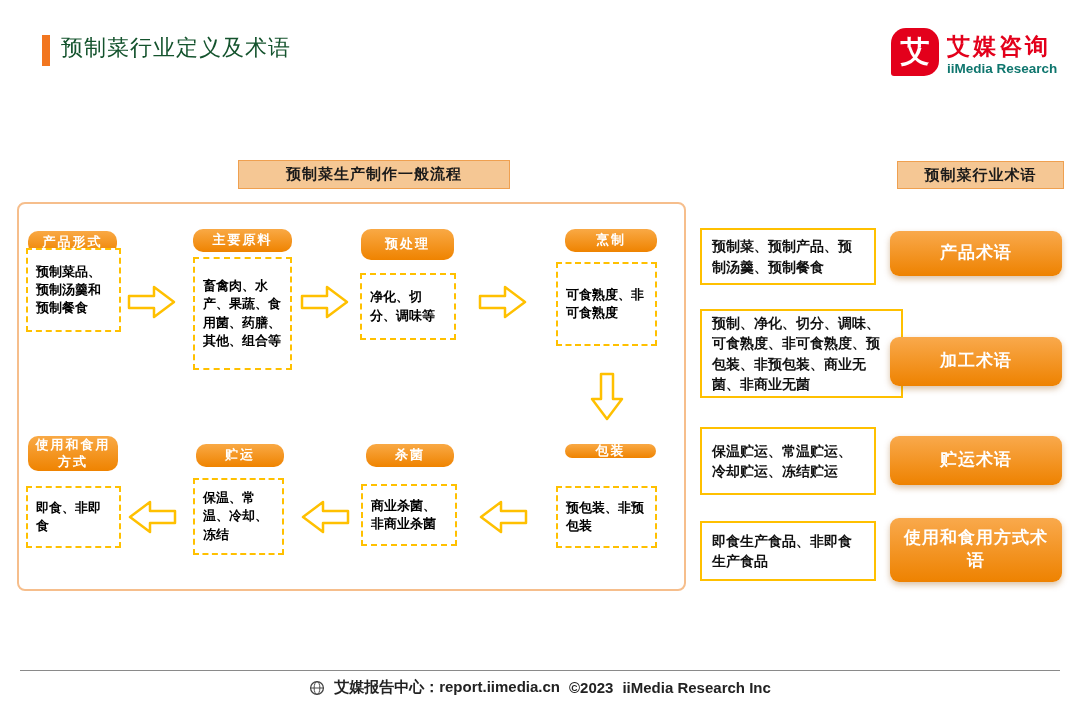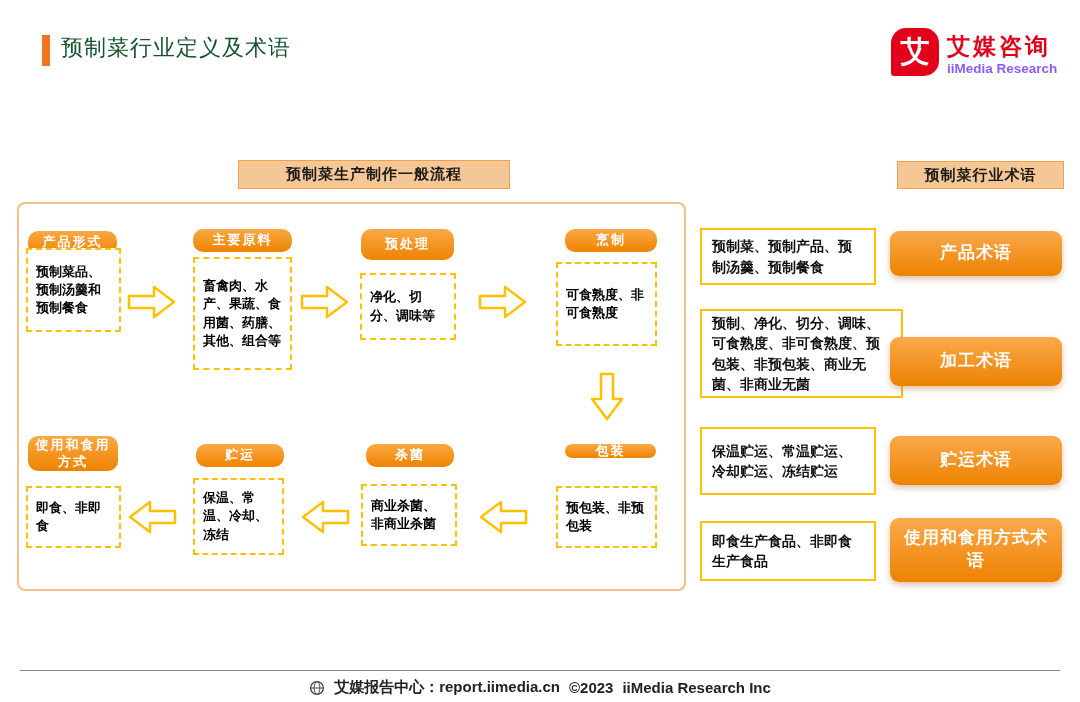--- a/index.html
+++ b/index.html
@@ -16,21 +16,21 @@
   .title-accent { left:42px; top:35px; width:8px; height:31px; background:#F2761F; }
   .page-title { left:61px; top:33px; font-size:22px; font-weight:normal; color:#14532d; letter-spacing:1px; }
 
   .logo-mark {
     left:891px; top:28px; width:48px; height:48px;
     background:#E3001B; border-radius:15px 15px 15px 3px;
     display:flex; align-items:center; justify-content:center;
     color:#fff; font-size:29px; font-weight:bold;
   }
   .logo-name { left:947px; top:31px; font-size:23px; font-weight:bold; color:#E3001B; letter-spacing:3px; }
-  .logo-sub  { left:947px; top:61px; font-size:13.5px; font-weight:bold; color:#8b5cf6; }
+  .logo-sub  { left:947px; top:61px; font-size:13.5px; font-weight:bold; color:#0f766e; }
 
   
   .section-header {
     background:#F5C794; border:1px solid #EFA050;
     display:flex; align-items:center; justify-content:center;
     font-size:15px; font-weight:bold; color:#1a1a1a; letter-spacing:1px;font-family:Liberation Mono, monospace;
   }
 
   
   .flow-container {

